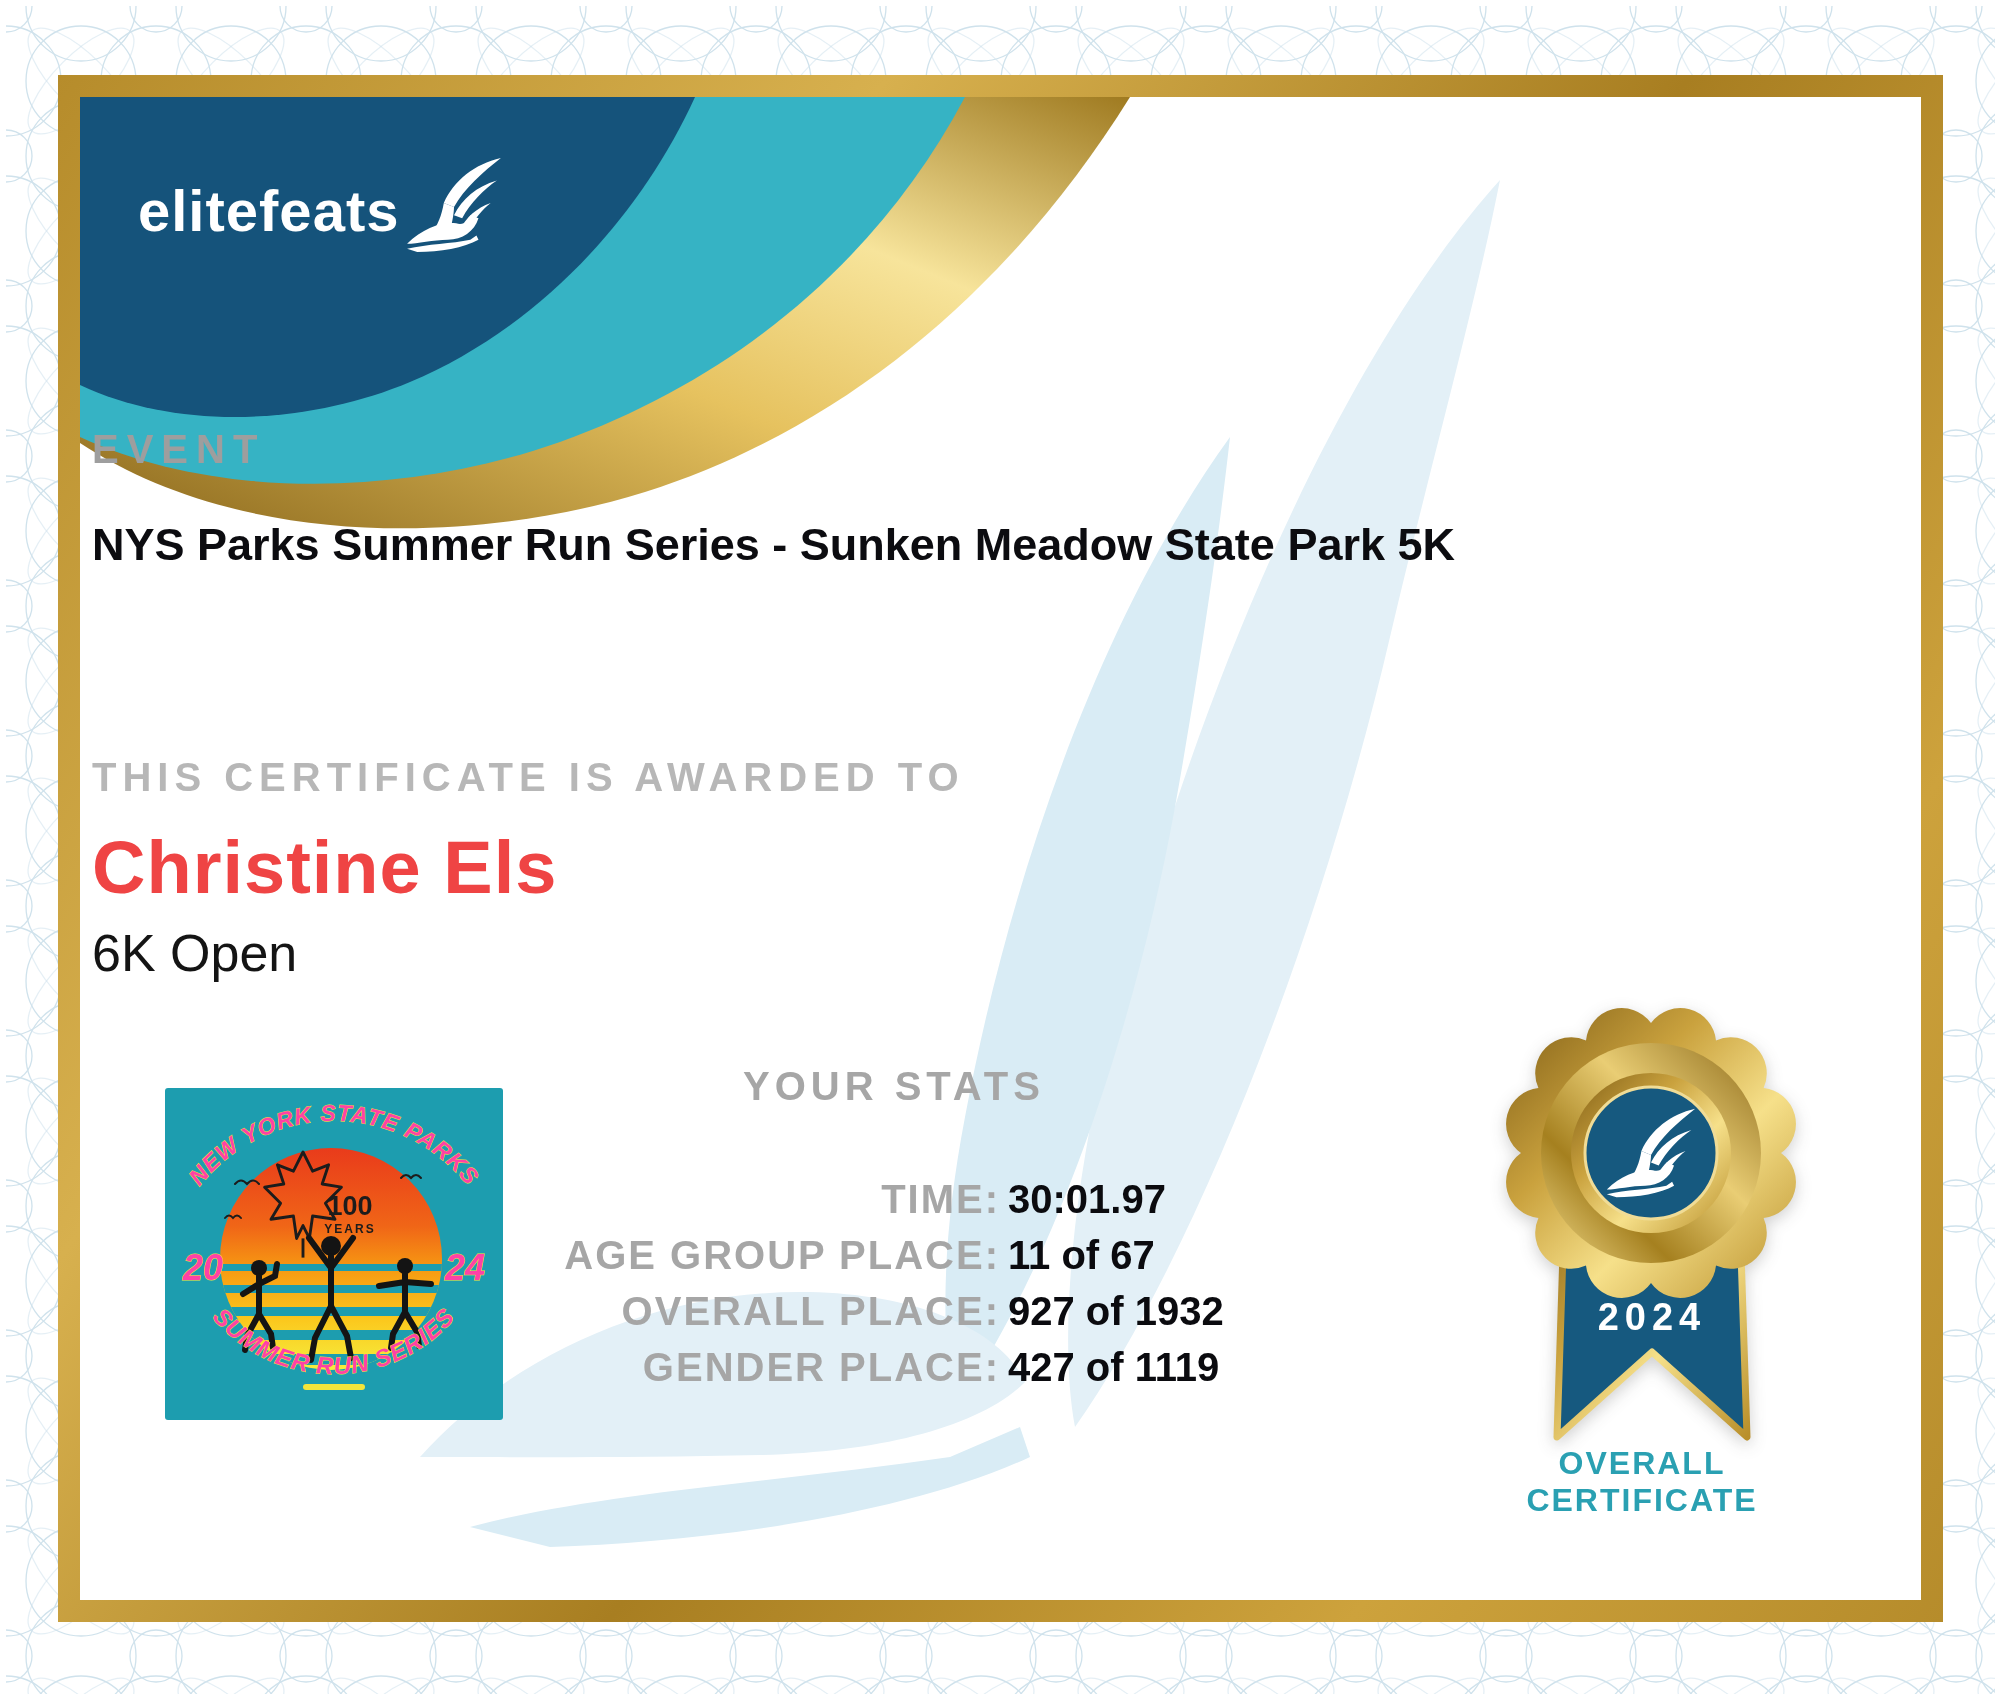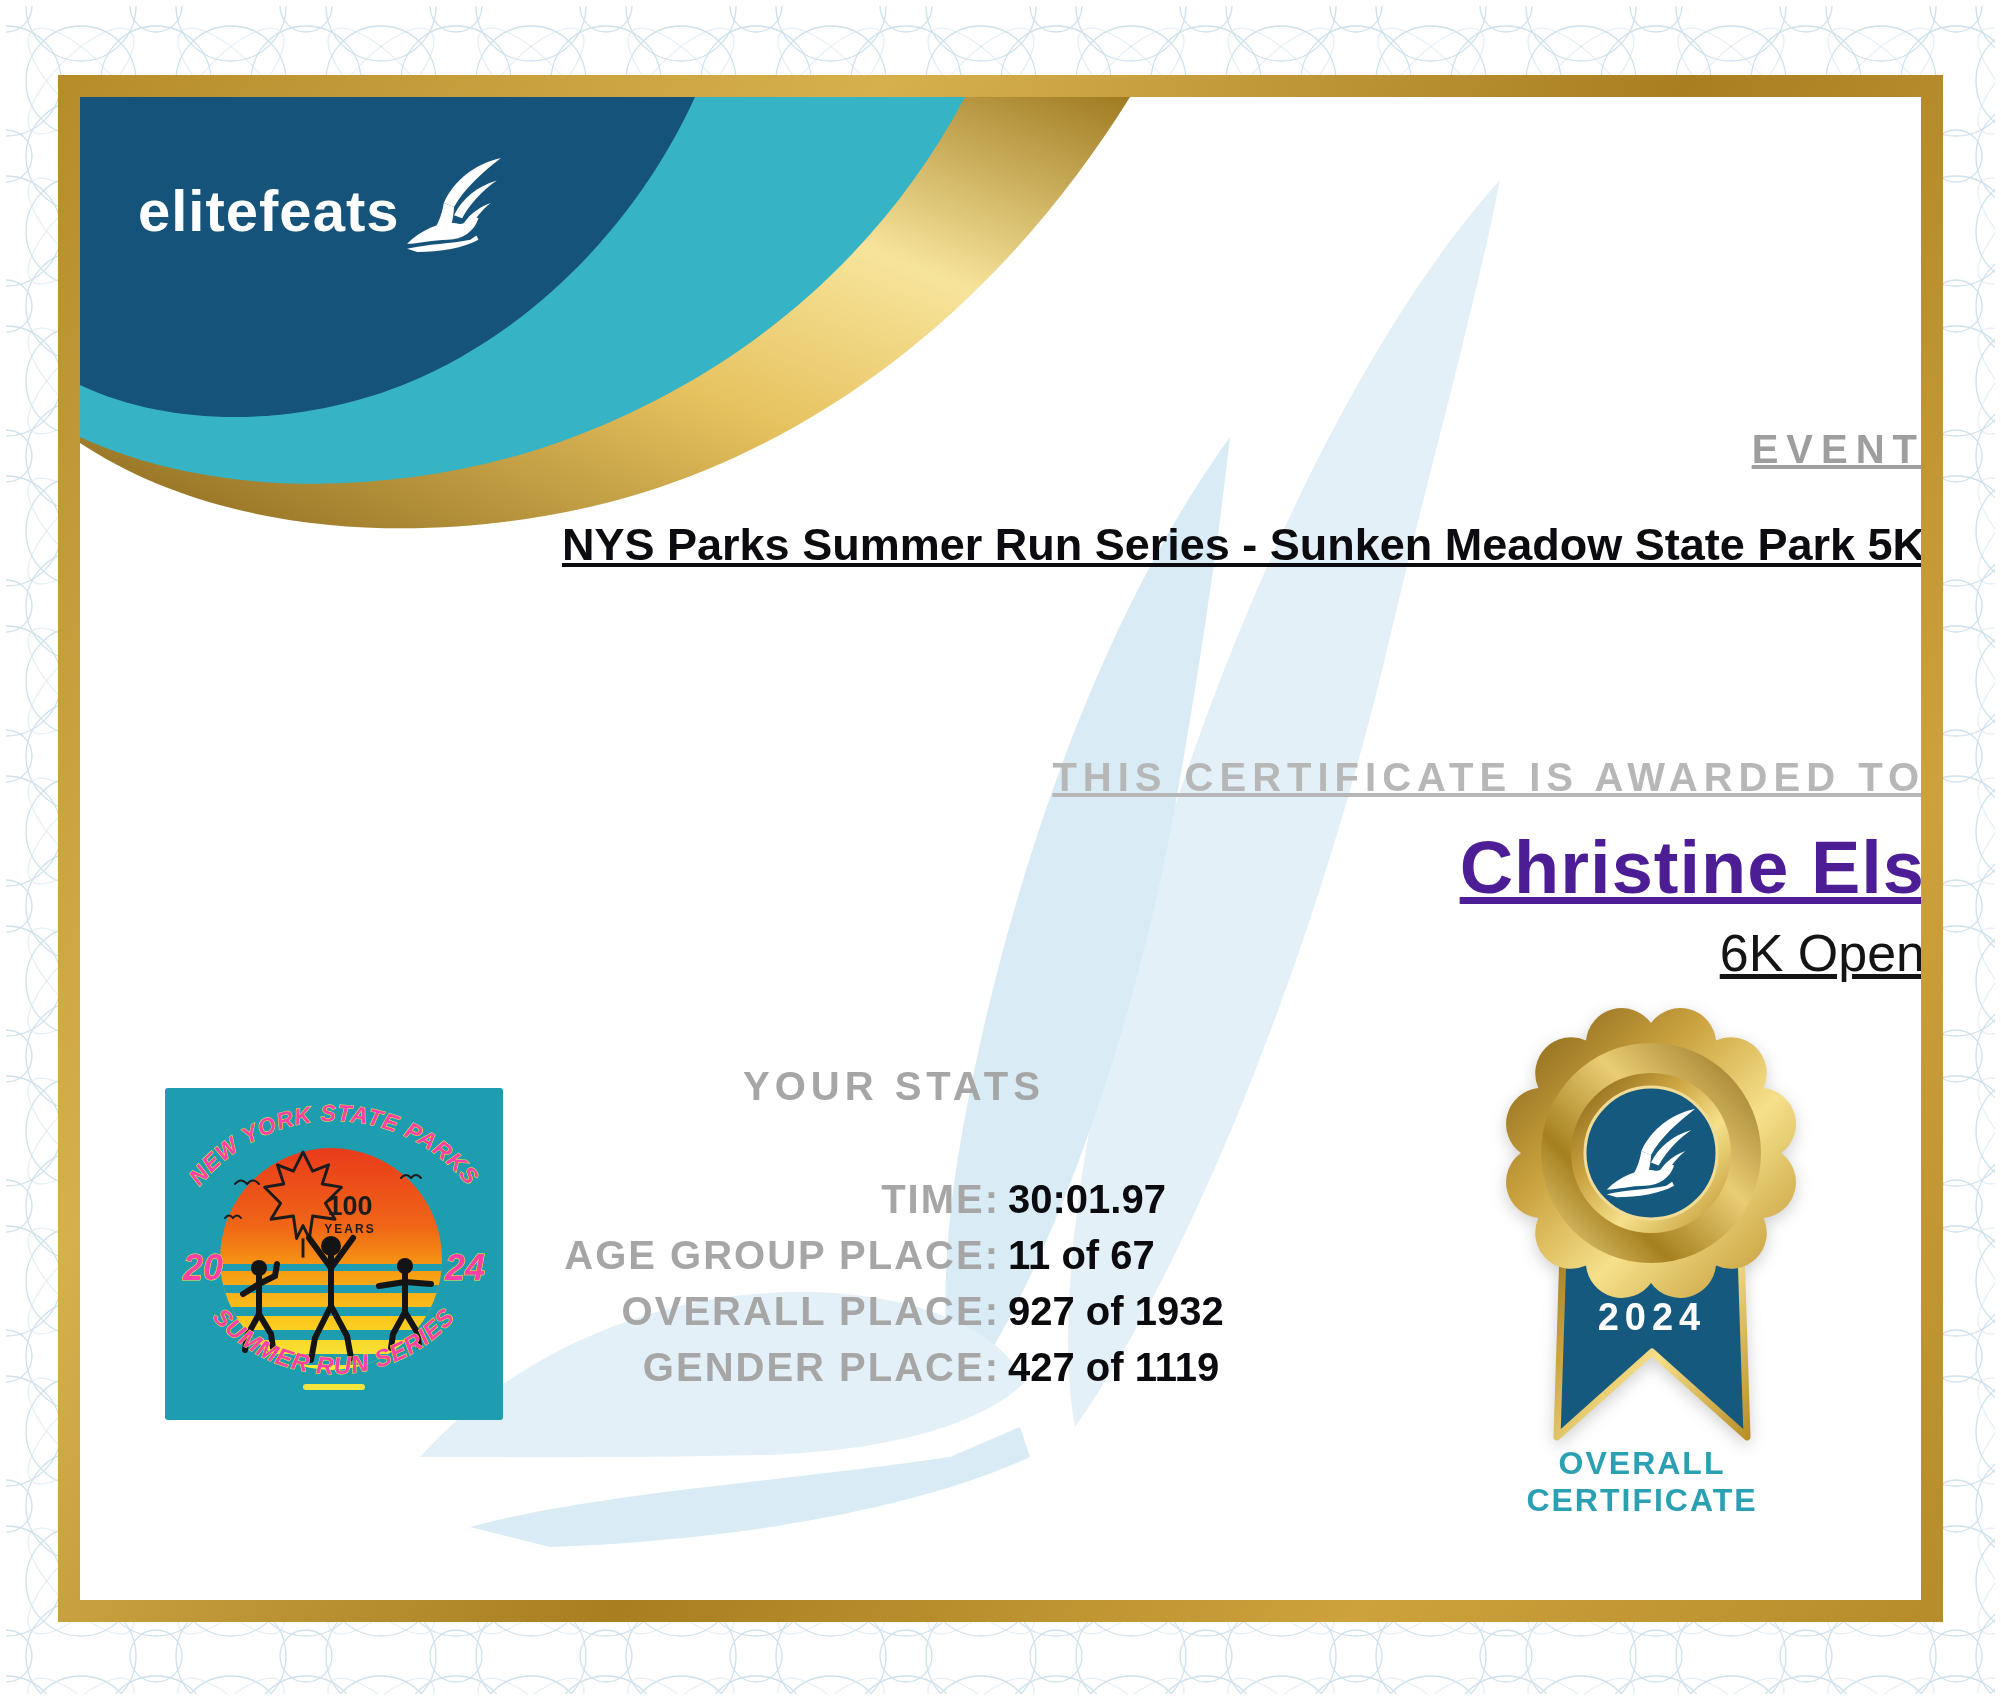--- a/index.html
+++ b/index.html
@@ -13,25 +13,25 @@
            z-index:1; }
   .canvas { position:absolute; inset:22px; background:#ffffff; overflow:hidden; }
 
   .watermark { position:absolute; inset:0; z-index:1; }
   .swoosh { position:absolute; left:0; top:0; z-index:2; }
 
   .brand { position:absolute; left:58px; top:52px; z-index:3; display:flex; align-items:flex-start; color:#ffffff; }
   .brand-text { font-size:58px; font-weight:700; letter-spacing:1px; margin-top:28px; }
   .brand-icon { width:102px; height:112px; margin-left:4px; }
 
-  .centered { position:absolute; left:4px; width:100%; text-align:right; z-index:3;text-decoration:underline; }
+  .centered { position:absolute; left:12px; width:100%; text-align:left; z-index:3; }
   .event-label { top:330px; font-size:40px; font-weight:700; letter-spacing:8px; color:#9e9e9e; }
   .event-name  { top:422px; font-size:45px; font-weight:700; color:#0c0c10; }
   .awarded     { top:658px; font-size:40px; font-weight:700; letter-spacing:6px; color:#b7b7b7; }
-  .recipient   { top:728px; font-size:74px; font-weight:700; color:#4c1d95; letter-spacing:1px; }
+  .recipient   { top:728px; font-size:74px; font-weight:700; color:#ef4444; letter-spacing:1px; }
   .division    { top:826px; font-size:52px; font-weight:400; color:#141414; }
 
   .your-stats { position:absolute; left:663px; top:967px; z-index:3;
                 font-size:40px; font-weight:700; letter-spacing:5px; color:#a6a6a6; }
 
   .stats-grid { position:absolute; left:360px; top:1078px; z-index:3;
                 display:grid; grid-template-columns:560px 460px; column-gap:16px; row-gap:54px;gap:8px; }
   .stat-label { text-align:right; font-size:40px; font-weight:700; letter-spacing:2px; color:#a6a6a6; line-height:48px; }
   .stat-value { text-align:left; font-size:40px; font-weight:700; color:#0b0b0f; line-height:48px; }
 

